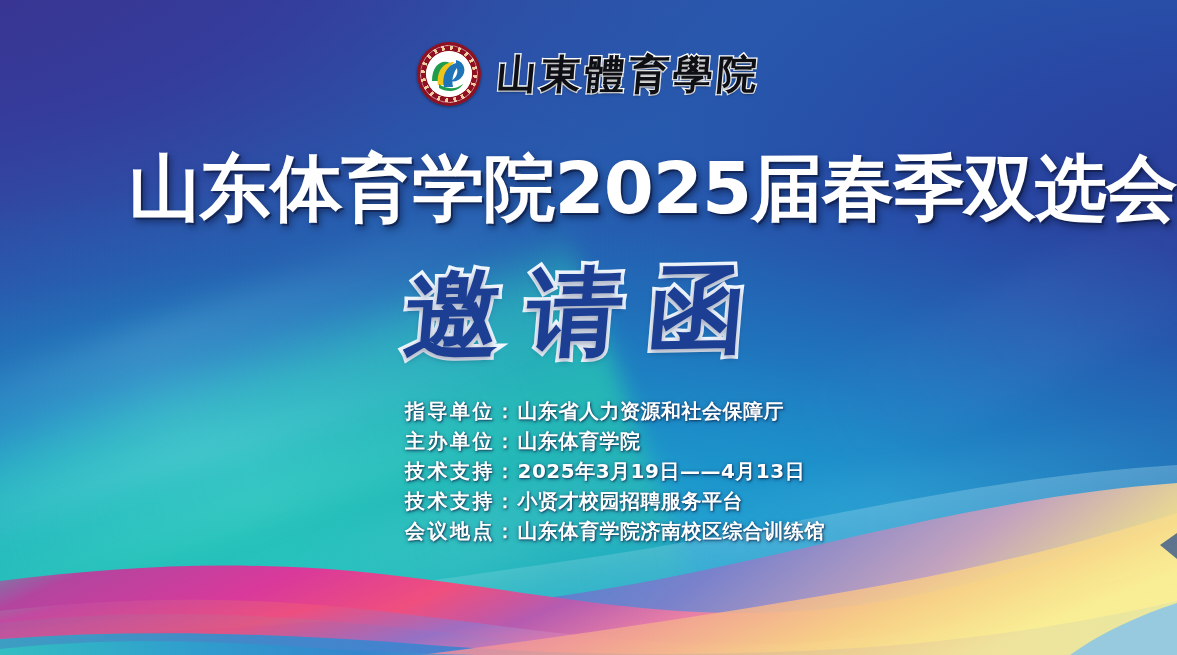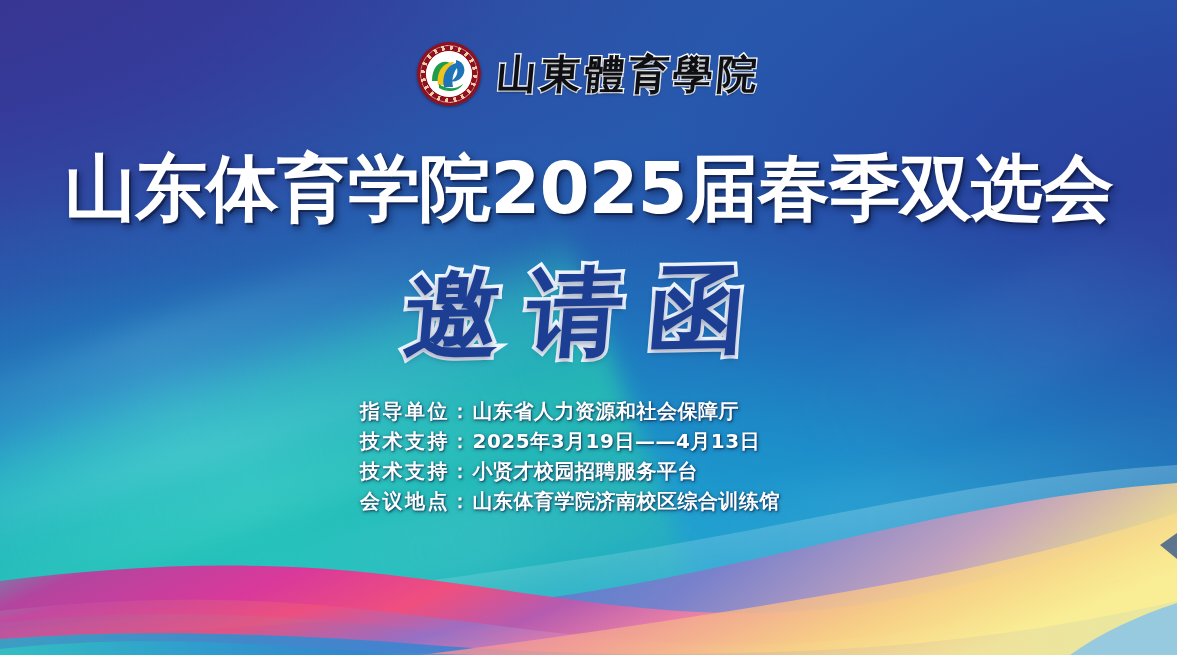--- a/index.html
+++ b/index.html
@@ -160,21 +160,21 @@
     -webkit-text-stroke:2.6px #ffffff;
     paint-order:stroke fill;
     text-shadow:0 2px 3px rgba(0,0,0,.30);
     font-family:"DejaVu Serif","Liberation Serif",serif;
     transform:skewX(-5deg);
   }
 
   
   .main-title{
     position:absolute;left:0;right:0;top:152px;
-    text-align:center;
+    text-align:right;
     font-size:72px;font-weight:800;letter-spacing:-1px;
     line-height:1;color:#ffffff;white-space:nowrap;
     text-shadow:
       2px 2px 0 rgba(12,22,58,.55),
       3px 4px 7px rgba(8,16,48,.55);
   }
 
   
   .invite-word{
     position:absolute;left:0;right:0;top:262px;
@@ -193,21 +193,21 @@
   .info{
     position:absolute;left:360px;top:396px;
     display:flex;flex-direction:column;gap:0;
   }
   .info-line{
     font-size:20px;font-weight:700;color:#ffffff;
     line-height:30px;white-space:nowrap;
     letter-spacing:.5px;
     text-shadow:1px 1px 2px rgba(10,30,70,.65),0 1px 4px rgba(5,20,55,.45);
   }
-  .info-line .lbl{letter-spacing:2.5px;}
+  .info-line .lbl{letter-spacing:2.5px;margin-left:45px;}
   .info-line .val{letter-spacing:.5px;margin-top:36px;}
 </style>
 </head>
 <body>
 
 <div id="poster">
 
   <div class="bg bg-base"></div>
   <div class="bg bg-rightblue"></div>
   <div class="bg bg-leftindigo"></div>
@@ -324,20 +324,23 @@
 
   <div class="main-title">山东体育学院2025届春季双选会</div>
 
   <div class="invite-word">邀请函</div>
 
   <div class="info">
     <div class="info-line">
       <span class="lbl">指导单位：</span><span class="val">山东省人力资源和社会保障厅</span>
     </div>
     <div class="info-line">
+      <span class="lbl">主办单位：</span><span class="val">山东体育学院</span>
+    </div>
+    <div class="info-line">
       <span class="lbl">技术支持：</span><span class="val">2025年3月19日——4月13日</span>
     </div>
     <div class="info-line">
       <span class="lbl">技术支持：</span><span class="val">小贤才校园招聘服务平台</span>
     </div>
     <div class="info-line">
       <span class="lbl">会议地点：</span><span class="val">山东体育学院济南校区综合训练馆</span>
     </div>
   </div>
 

